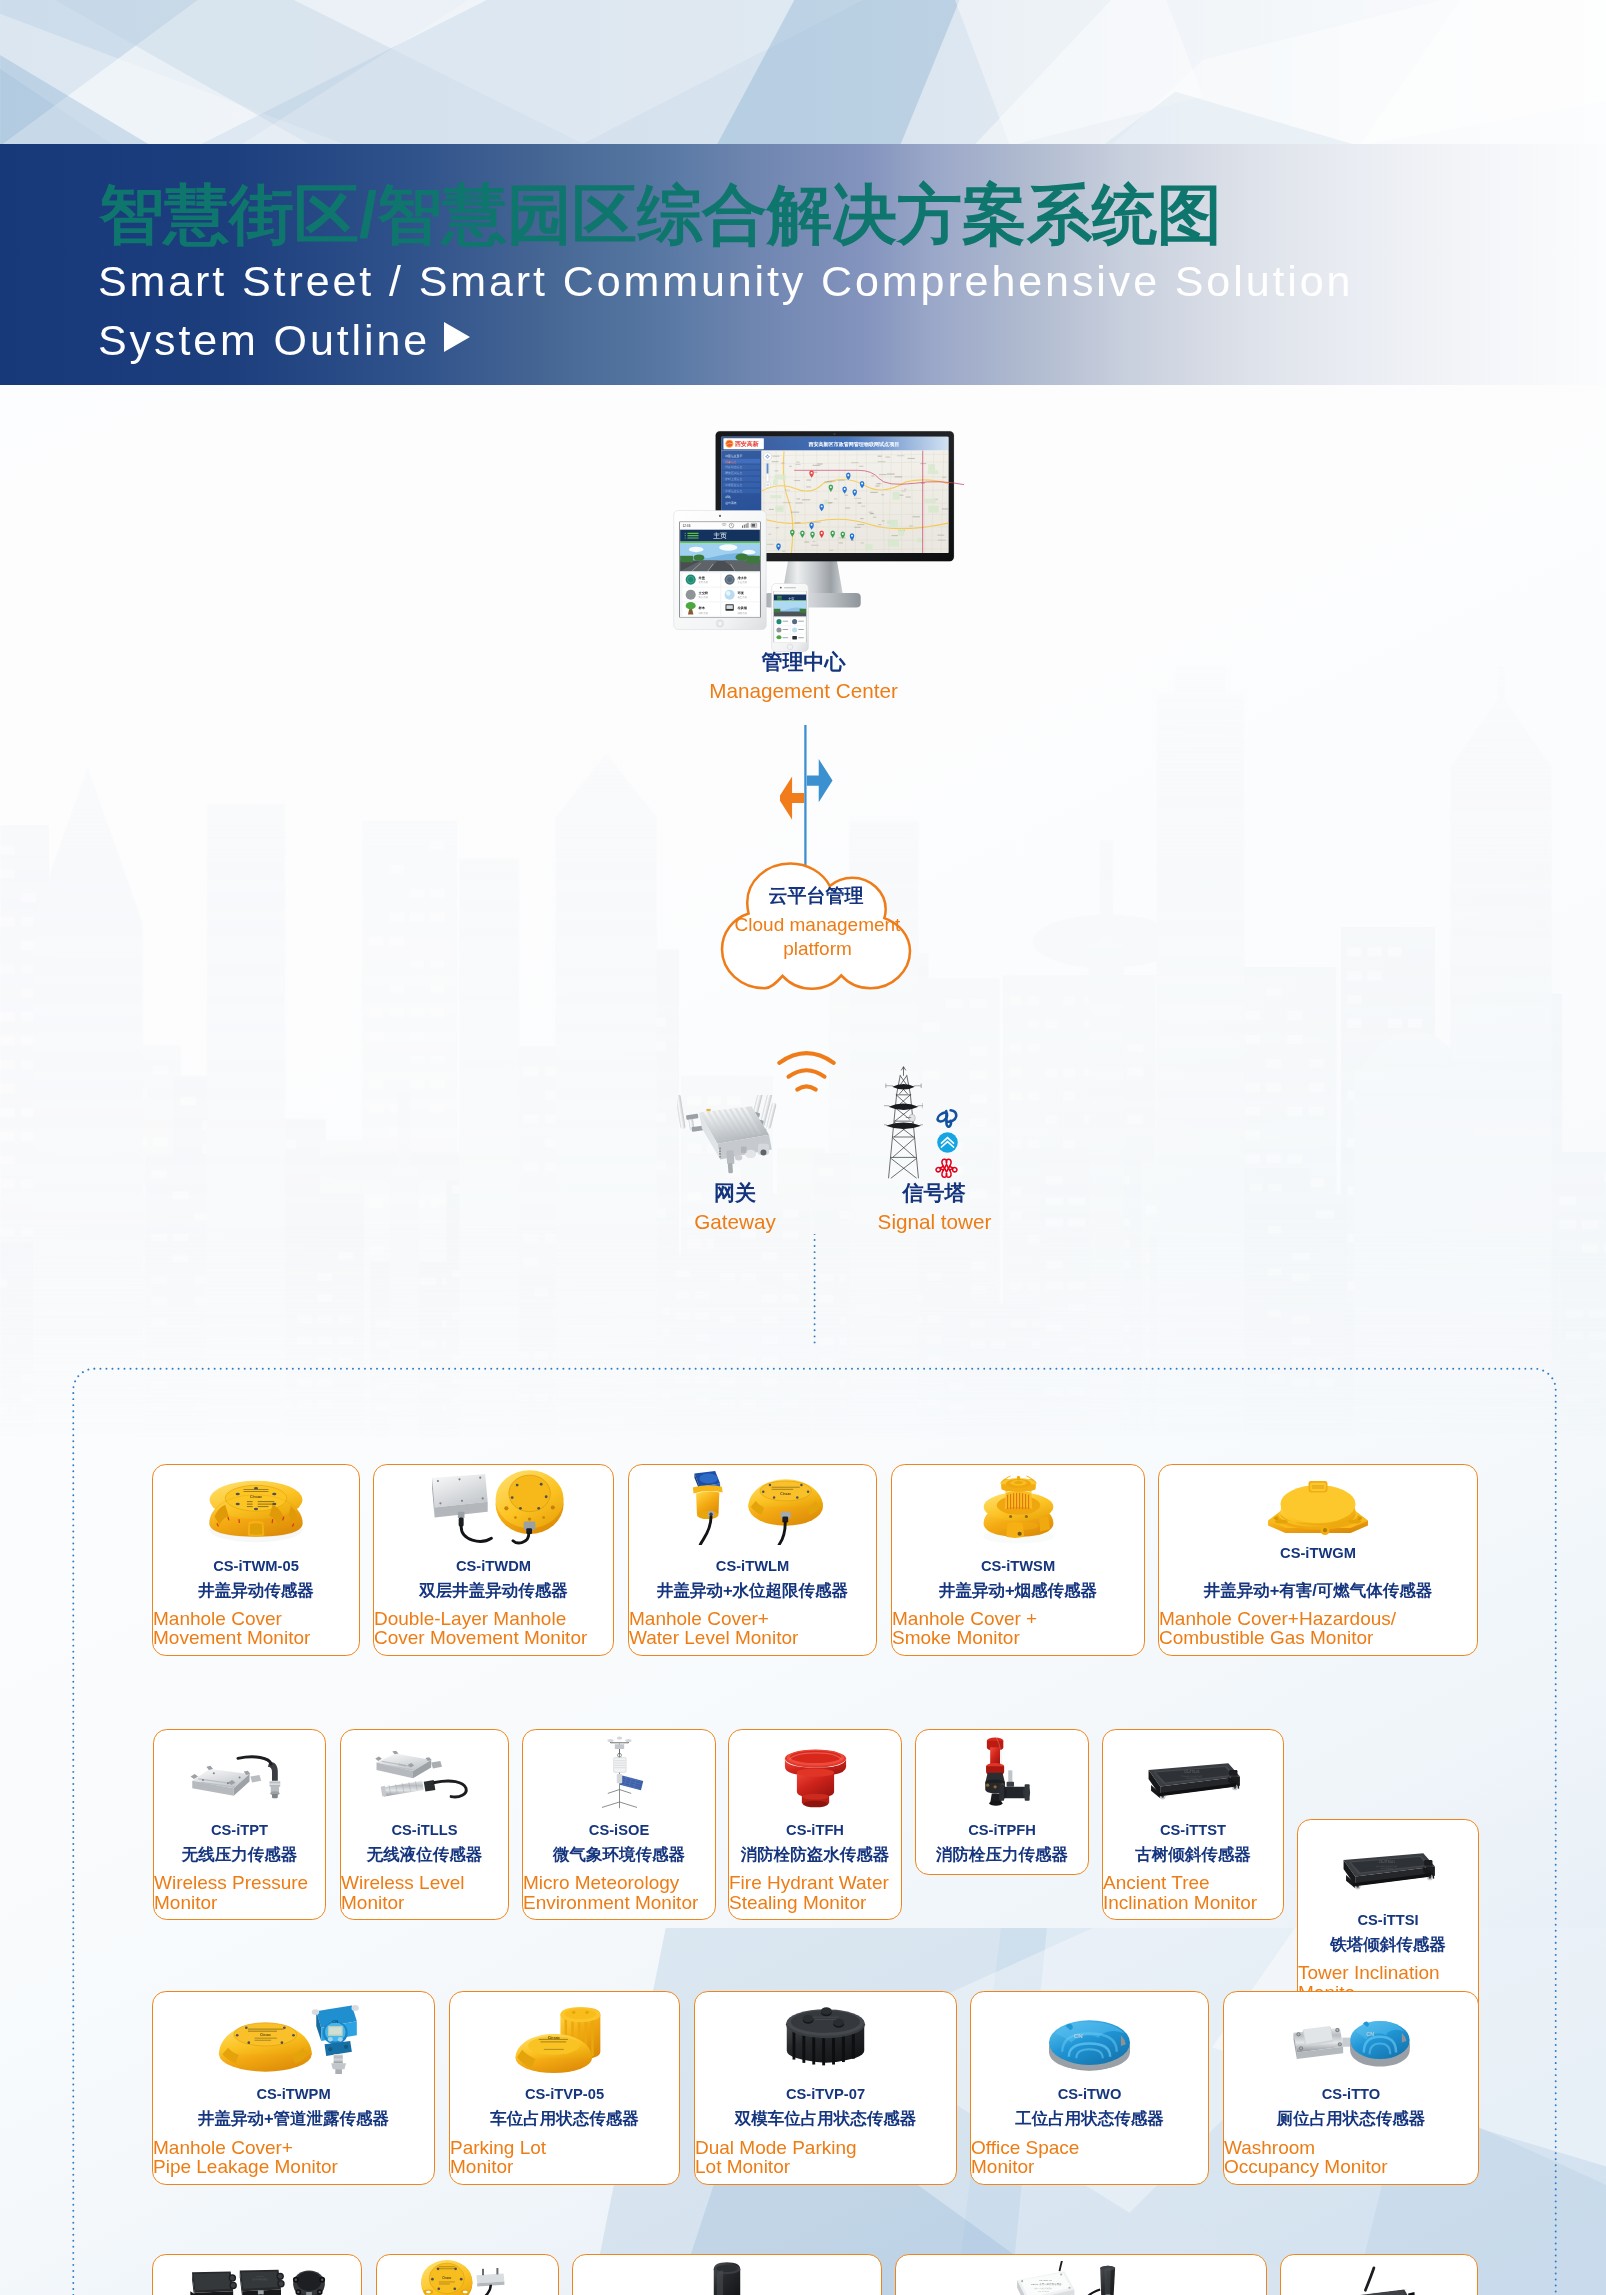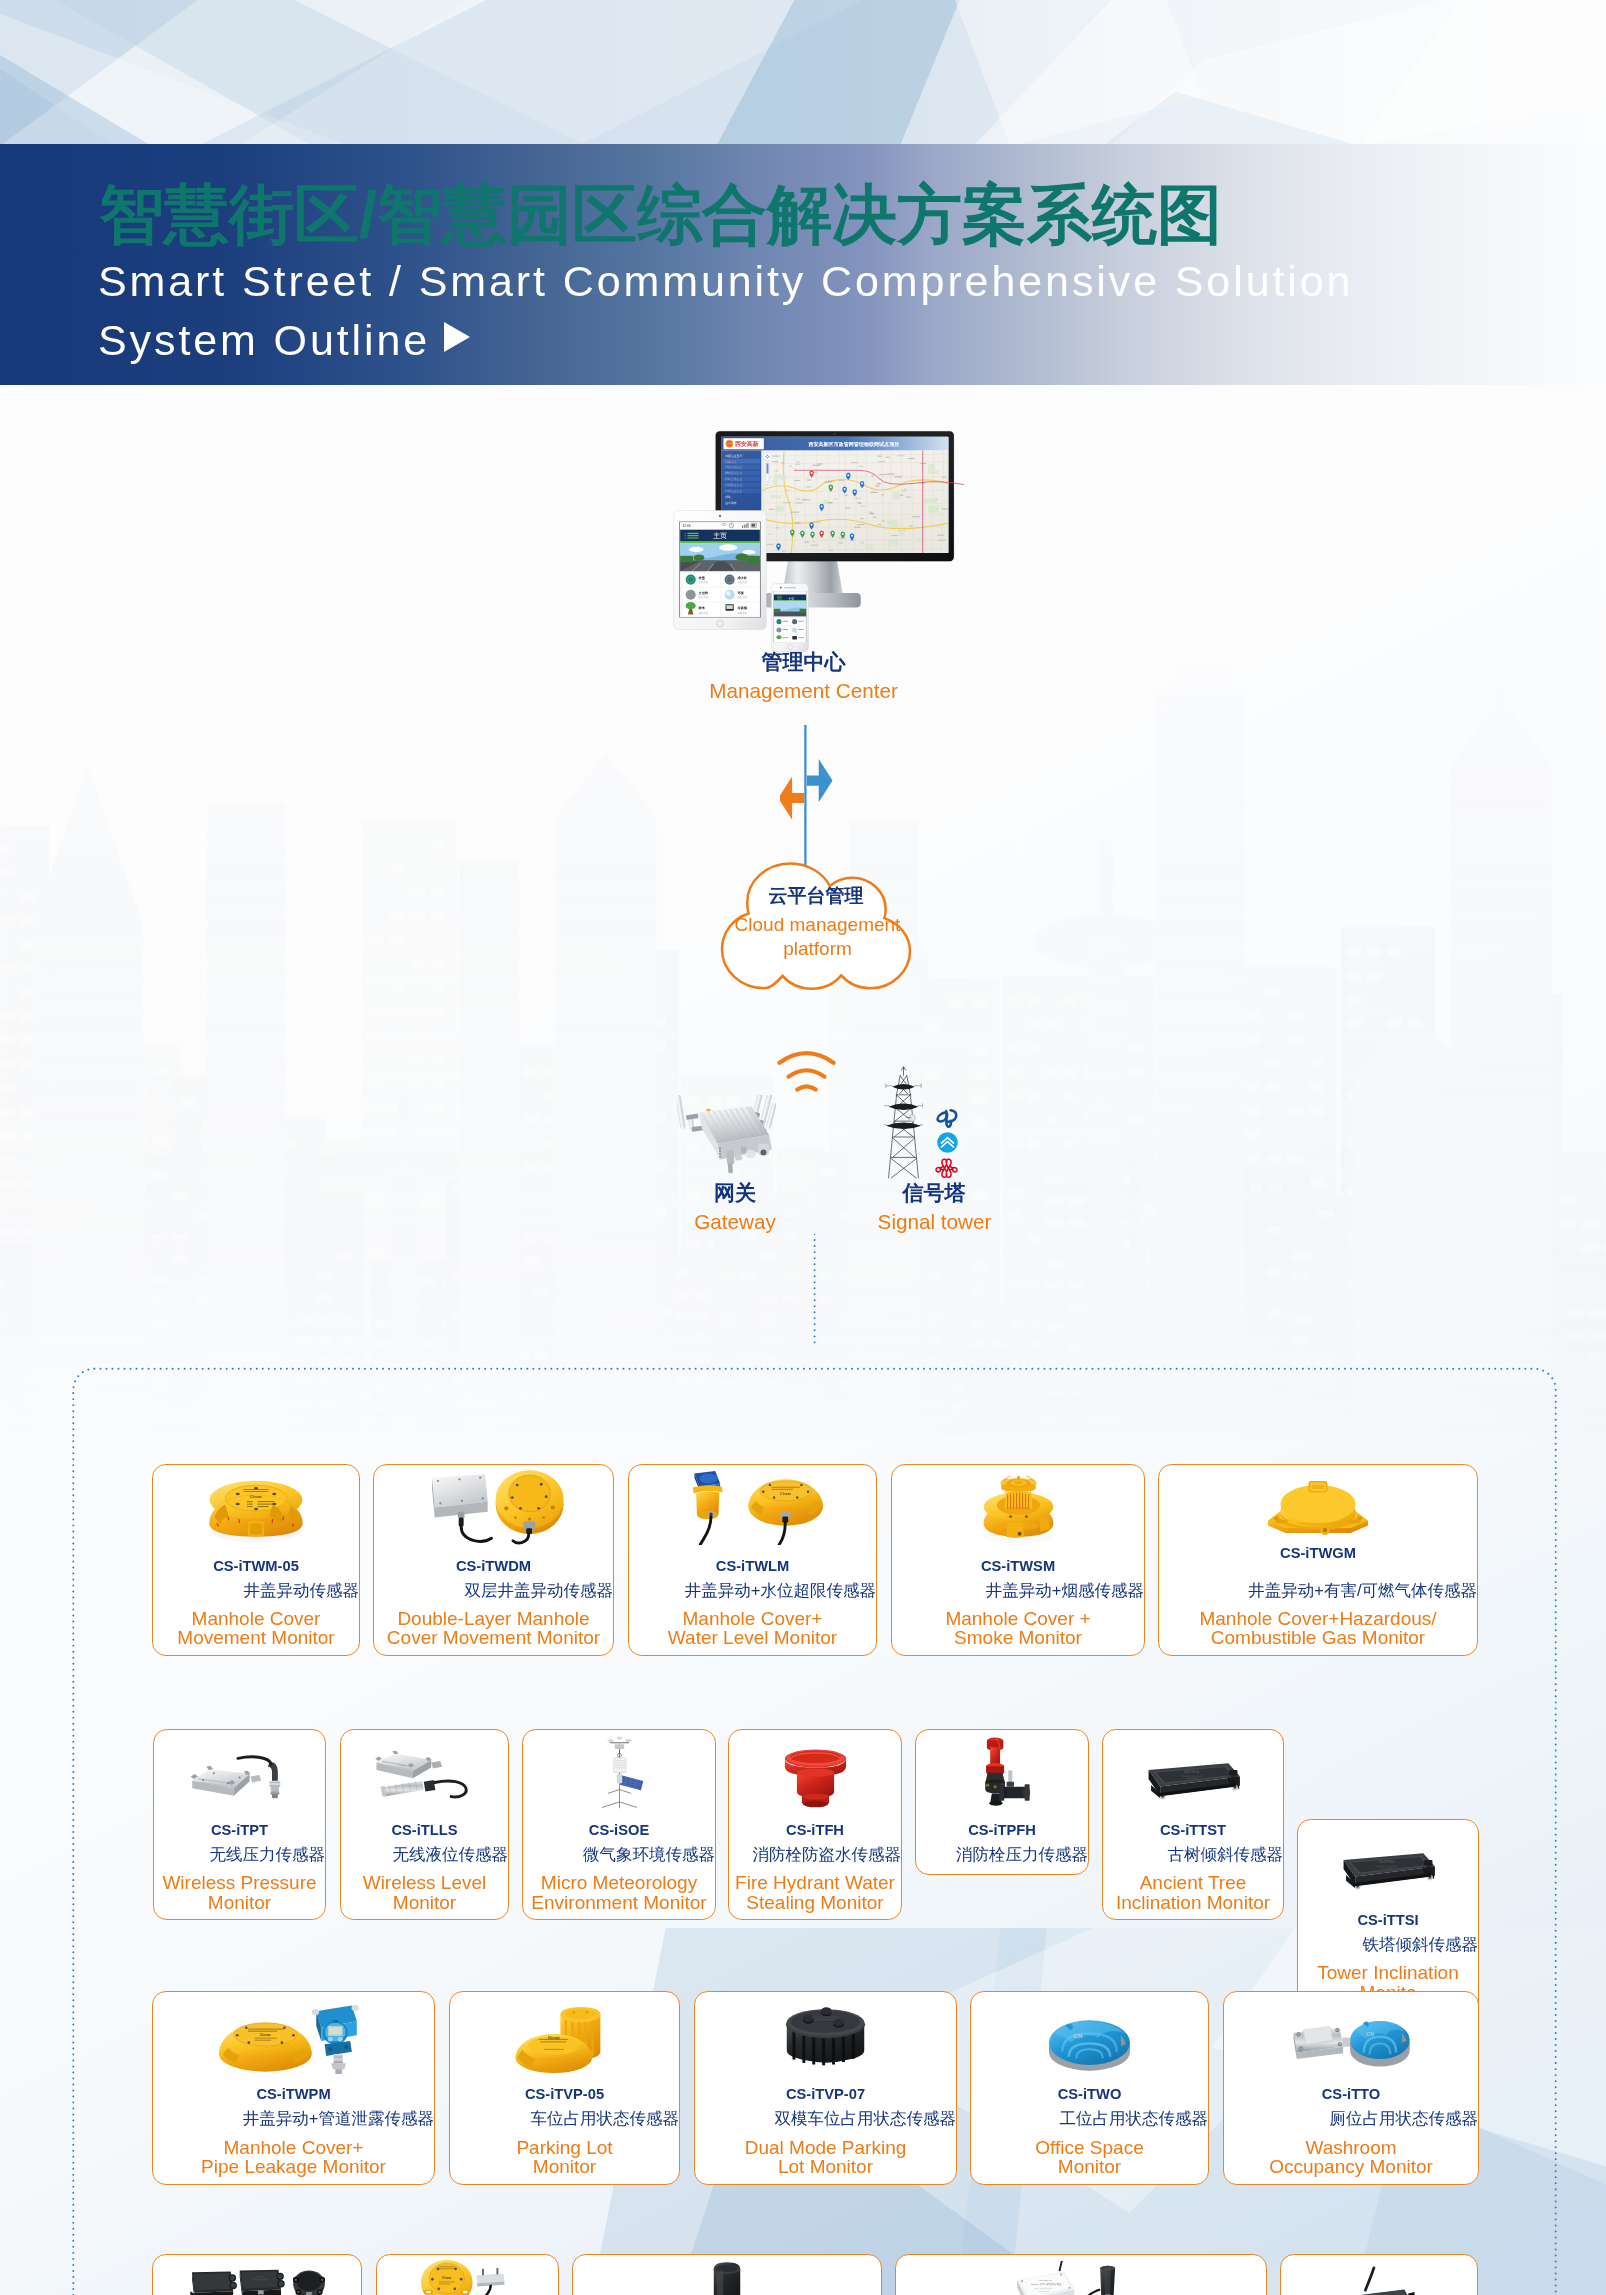--- a/index.html
+++ b/index.html
@@ -22,22 +22,22 @@
   .topo-en{color:#ee7c14;font-weight:400;text-align:center;line-height:1.12;white-space:nowrap}
 
   
   #dotted-region{position:absolute;left:71px;top:1366px;width:1487px;height:1151px;}
 
   
   .card{position:absolute;background:#fff;border:1.2px solid #ee841a;border-radius:13.8px;overflow:hidden}
   .card-img{position:absolute;left:0;width:100%;display:flex;align-items:flex-end;justify-content:center;overflow:hidden}
   .card-img>svg{max-height:100%;width:auto;height:auto}
   .card-code{position:absolute;left:0;width:100%;text-align:center;color:#15357e;font-size:14.7px;font-weight:600;line-height:1}
-  .card-cn{position:absolute;left:0;width:100%;text-align:right;color:#15357e;font-size:16.5px;font-weight:400;line-height:1;white-space:nowrap}
-  .card-en{position:absolute;left:0;width:100%;text-align:center;color:#ee7c14;font-size:19px;font-weight:400;line-height:1;white-space:nowrap}
+  .card-cn{position:absolute;left:0;width:100%;text-align:center;color:#15357e;font-size:16.5px;font-weight:700;line-height:1;white-space:nowrap}
+  .card-en{position:absolute;left:0;width:100%;text-align:left;color:#ee7c14;font-size:19px;font-weight:400;line-height:1;white-space:nowrap}
 </style>
 </head>
 <body>
 
 <div id="page">
 
 <svg class="abs" style="left:0;top:0;width:1607px;height:2678px" viewBox="0 0 3500 5833">
  <defs>
   <linearGradient id="gTop" x1="0" y1="0" x2="1" y2="0">
     <stop offset="0" stop-color="#ccdceb"></stop>

